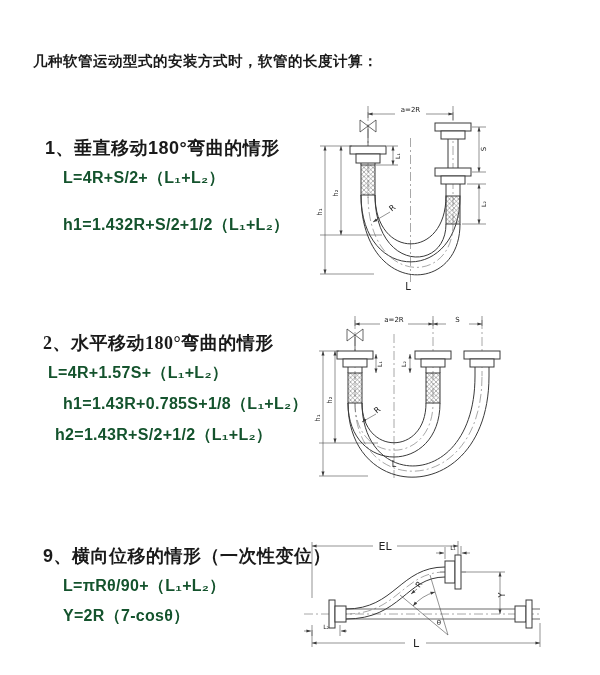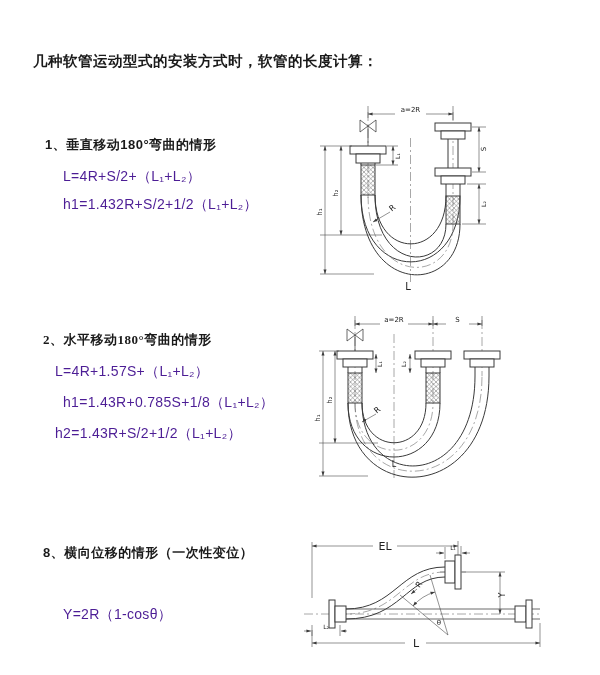--- a/index.html
+++ b/index.html
@@ -1,48 +1,49 @@
 <!DOCTYPE html>
 <html><head>
 <meta charset="utf-8">
 <style>
   html,body{margin:0;padding:0;background:#fff;}
   .page{position:relative;width:600px;height:675px;background:#ffffff;overflow:hidden;
         font-family:"Liberation Sans",sans-serif;margin-top:28px;}
   .abs{position:absolute;white-space:nowrap;}
   .title{font-size:14.5px;font-weight:600;color:#1a1a1a;letter-spacing:.5px;}
-  .sec-h{font-size:13px;font-weight:600;color:#1a1a1a;letter-spacing:.5px;}
-  .formula{font-size:14px;font-weight:400;color:#4c1d95;letter-spacing:.3px;}
+  .sec-h{font-size:18px;font-weight:600;color:#1a1a1a;letter-spacing:.5px;}
+  .formula{font-size:16px;font-weight:700;color:#14532d;letter-spacing:.3px;}
   svg.diag{position:absolute;}
   svg text{font-family:"DejaVu Sans",sans-serif;fill:#222;}
   .ol{fill:none;stroke:#3a3a3a;stroke-width:1;}
   .thin{stroke-width:.75;}
   .fl{fill:#ffffff;stroke:#3a3a3a;stroke-width:1;}
   .br{stroke:#3a3a3a;stroke-width:1;}
   .dim{fill:none;stroke:#4a4a4a;stroke-width:.6;}
   .cl{fill:none;stroke:#606060;stroke-width:.55;stroke-dasharray:9 3 2 3;}
 </style>
 </head>
 <body>
 
 <div class="page">
 
   <div class="abs title" style="left:33px;top:24px;">几种软管运动型式的安装方式时，软管的长度计算：</div>
 
   <div class="abs sec-h" style="left:45px;top:108px;">1、垂直移动180°弯曲的情形</div>
   <div class="abs formula" style="left:63px;top:140px;">L=4R+S/2+（L₁+L₂）</div>
-  <div class="abs formula" style="left:63px;top:168px;">h1=1.432R+S/2+1/2（L₁+L₂）</div>
+  <div class="abs formula" style="left:63px;top:187px;">h1=1.432R+S/2+1/2（L₁+L₂）</div>
 
   <div class="abs sec-h" style="left:43px;top:303px;font-family:Liberation Serif, serif;">2、水平移动180°弯曲的情形</div>
-  <div class="abs formula" style="left:55px;top:335px;">L=4R+1.57S+（L₁+L₂）</div>
+  <div class="abs formula" style="left:48px;top:335px;">L=4R+1.57S+（L₁+L₂）</div>
   <div class="abs formula" style="left:63px;top:366px;">h1=1.43R+0.785S+1/8（L₁+L₂）</div>
   <div class="abs formula" style="left:55px;top:397px;">h2=1.43R+S/2+1/2（L₁+L₂）</div>
 
-  <div class="abs sec-h" style="left:43px;top:516px;">8、横向位移的情形（一次性变位）</div>
-  <div class="abs formula" style="left:63px;top:578px;">Y=2R（1-cosθ）</div>
+  <div class="abs sec-h" style="left:43px;top:516px;">9、横向位移的情形（一次性变位）</div>
+  <div class="abs formula" style="left:63px;top:548px;">L=πRθ/90+（L₁+L₂）</div>
+  <div class="abs formula" style="left:63px;top:578px;">Y=2R（7-cosθ）</div>
 
   <svg class="diag" style="left:310px;top:72px;" width="285" height="195" viewBox="0 0 285 195">
     <defs>
       <marker id="a-ar" viewBox="0 0 10 10" refX="9.5" refY="5" markerWidth="8" markerHeight="8" orient="auto-start-reverse">
         <path d="M0,1.8 L9.5,5 L0,8.2 Z" fill="#3a3a3a"></path>
       </marker>
       <pattern id="a-hx" width="4.5" height="4.5" patternUnits="userSpaceOnUse">
         <path d="M0,0 L4.5,4.5 M4.5,0 L0,4.5" stroke="#666" stroke-width="0.5"></path>
       </pattern>
     </defs>

